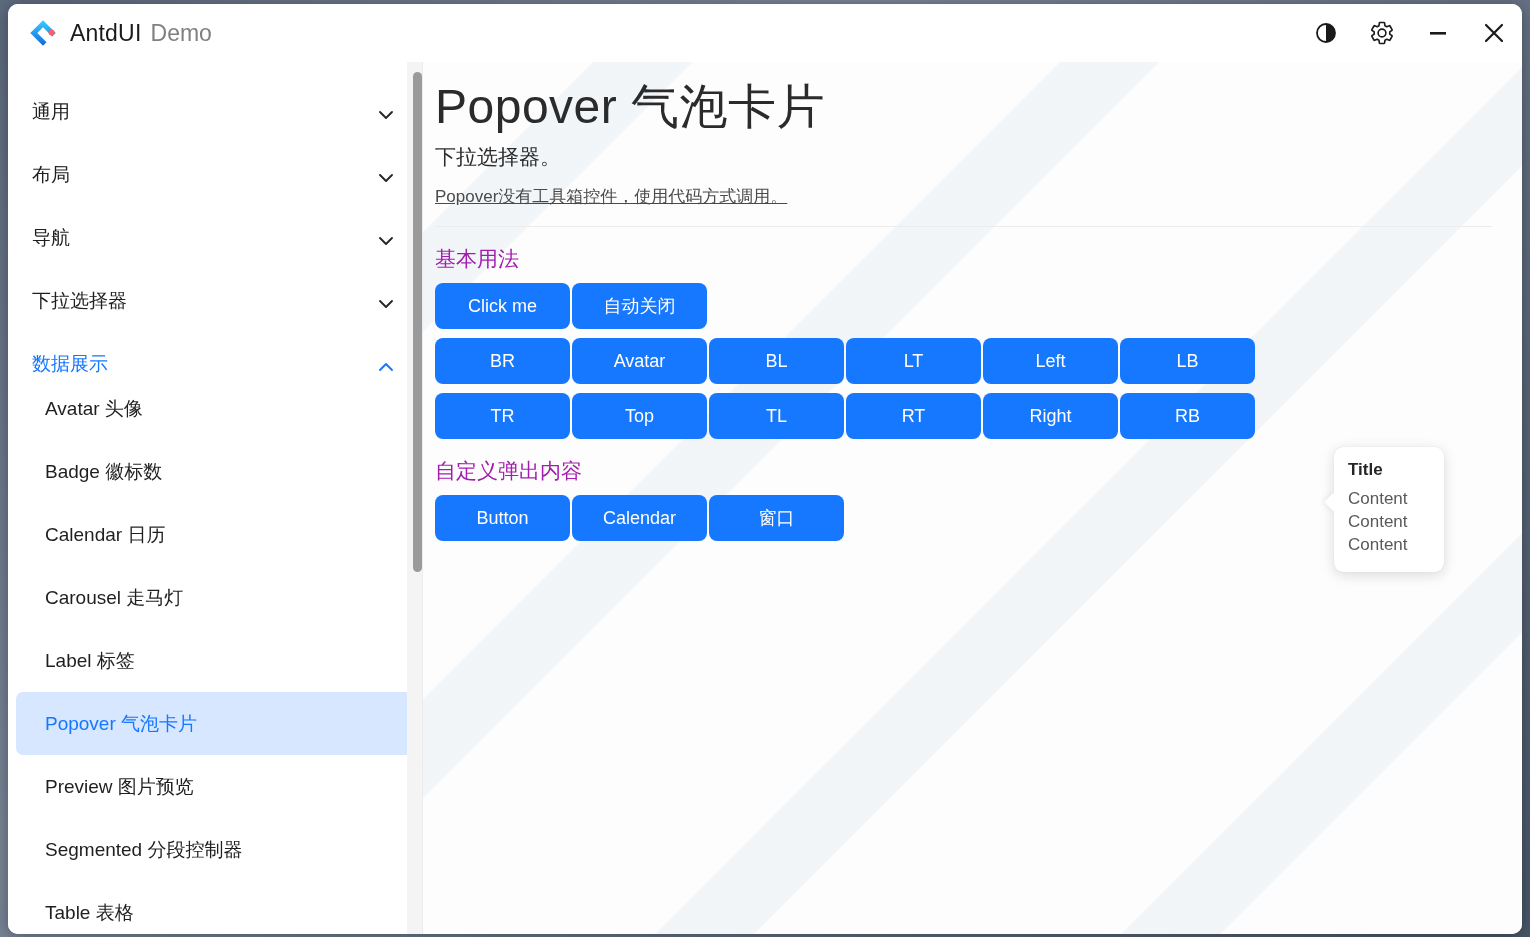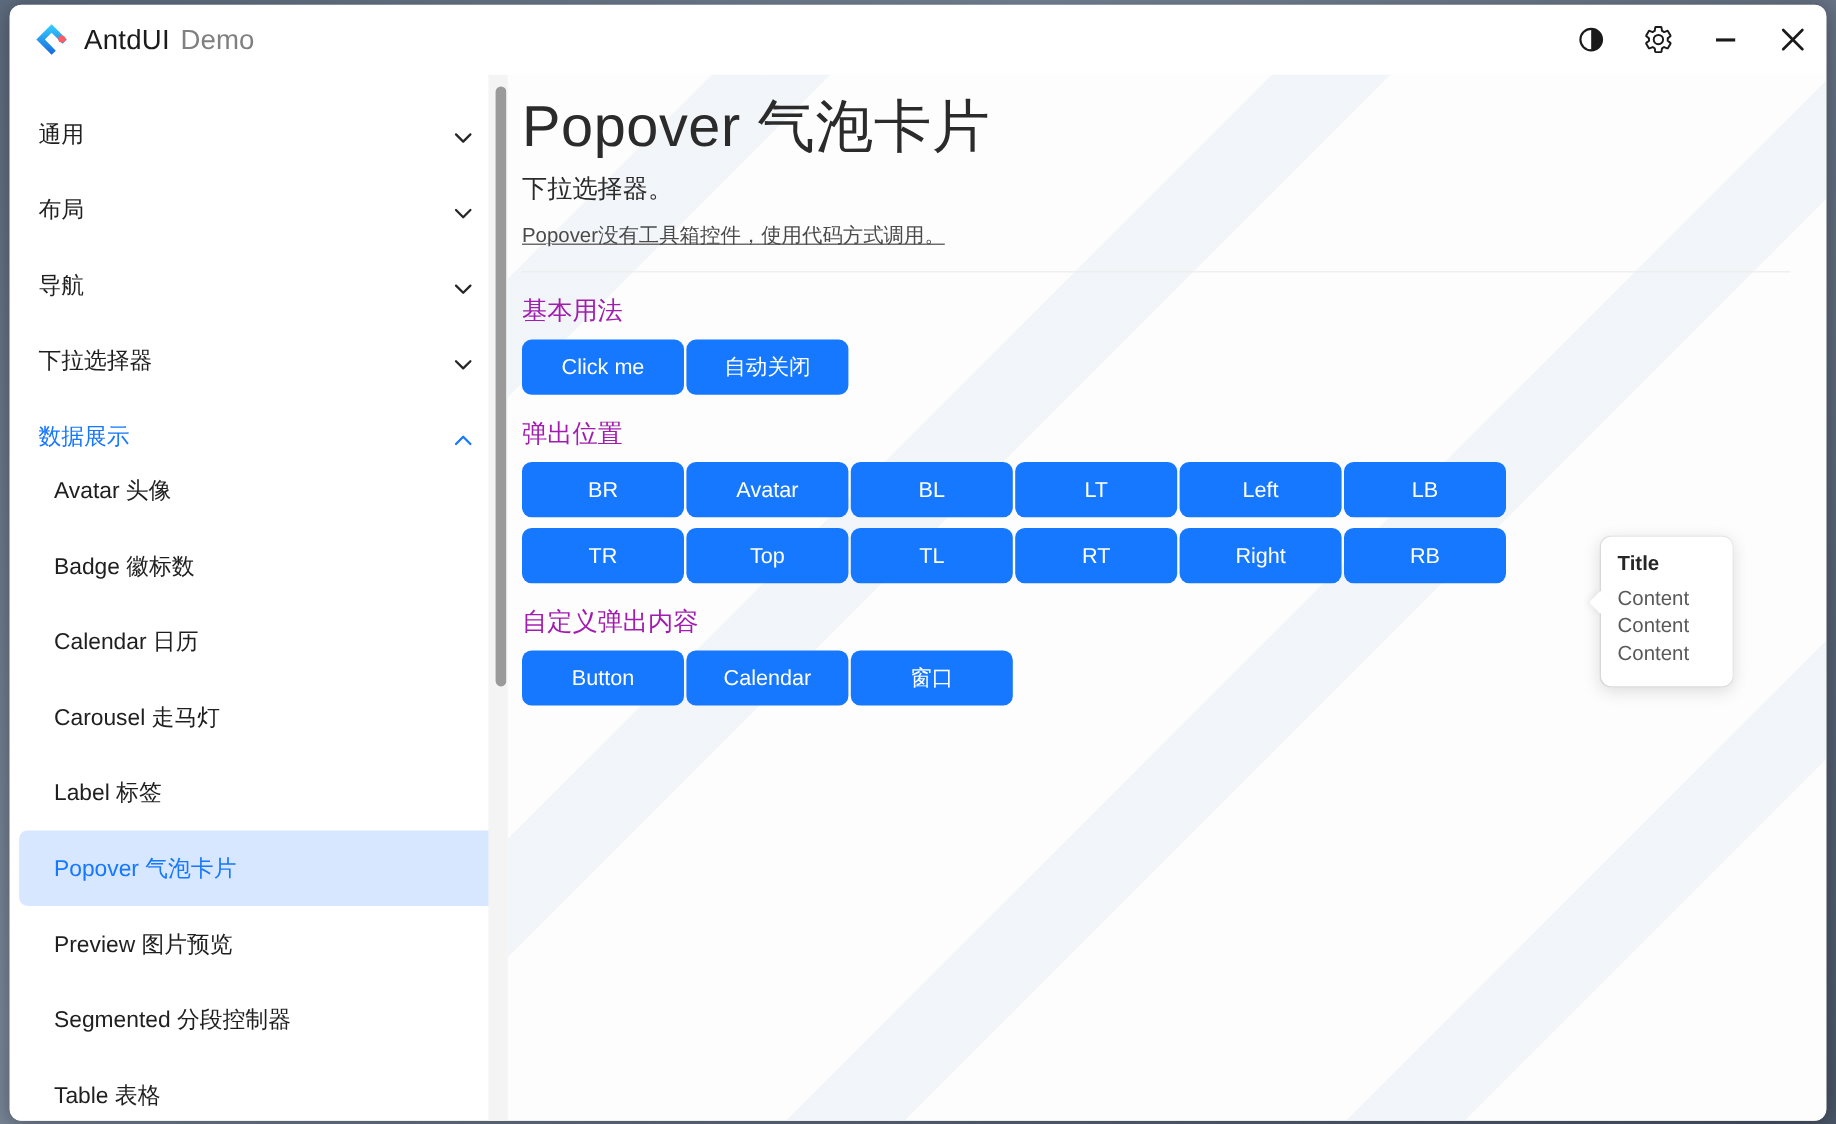--- a/index.html
+++ b/index.html
@@ -408,21 +408,20 @@
           <div class="page-desc">Popover没有工具箱控件，使用代码方式调用。</div>
 
           <div class="divider"></div>
 
           <div class="section-title">基本用法</div>
           <div class="btn-row">
             <button class="btn">Click me</button>
             <button class="btn">自动关闭</button>
           </div>
 
-          <div class="section-title">弹出位置</div>
           <div class="btn-row">
             <button class="btn">BR</button>
             <button class="btn">Avatar</button>
             <button class="btn">BL</button>
             <button class="btn">LT</button>
             <button class="btn">Left</button>
             <button class="btn">LB</button>
           </div>
           <div class="btn-row">
             <button class="btn">TR</button>

